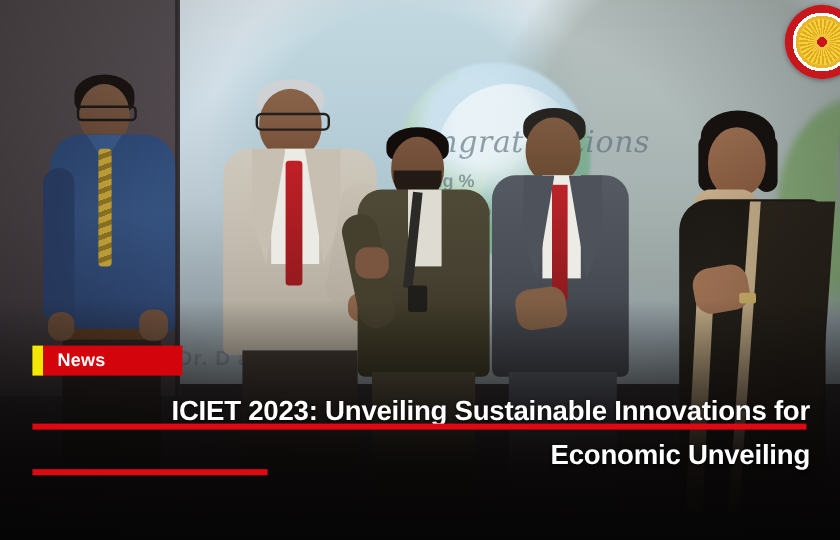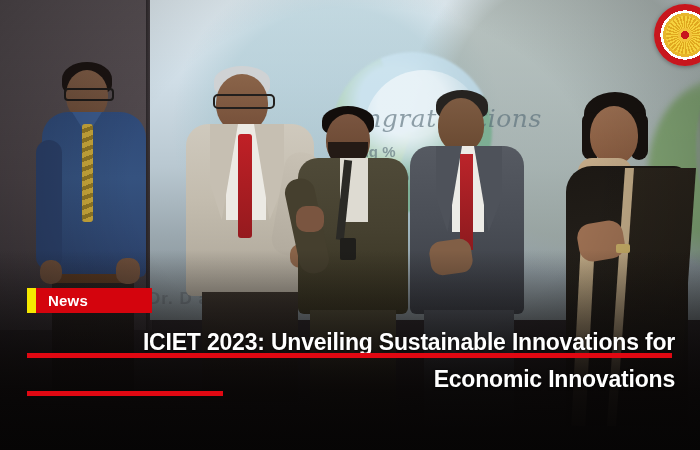--- a/index.html
+++ b/index.html
@@ -341,16 +341,16 @@
     <div class="logo-core"></div>
   </div>
 
   <div class="badge">
     <div class="badge-accent"></div>
     <div class="badge-body">News</div>
   </div>
 
   <div class="headline">
     <span class="hl-line hl-1">ICIET 2023: Unveiling Sustainable Innovations for</span>
-    <span class="hl-line hl-2">Economic Innovations</span>
+    <span class="hl-line hl-2">Economic Unveiling</span>
   </div>
 
 </div>
 
 </body></html>

